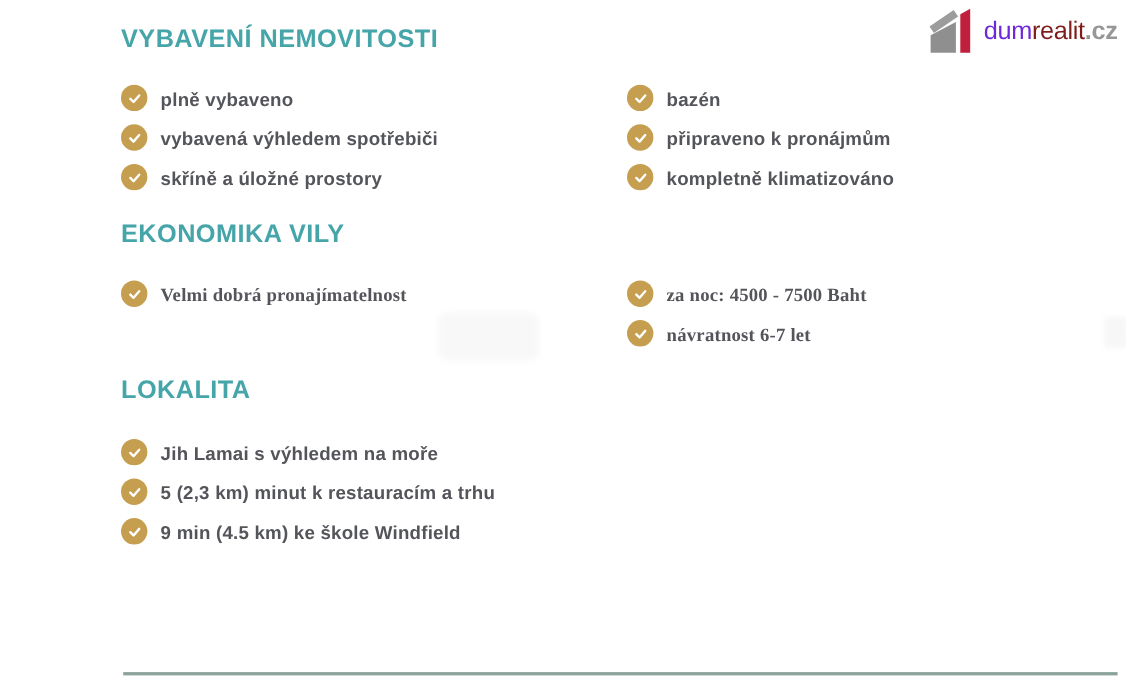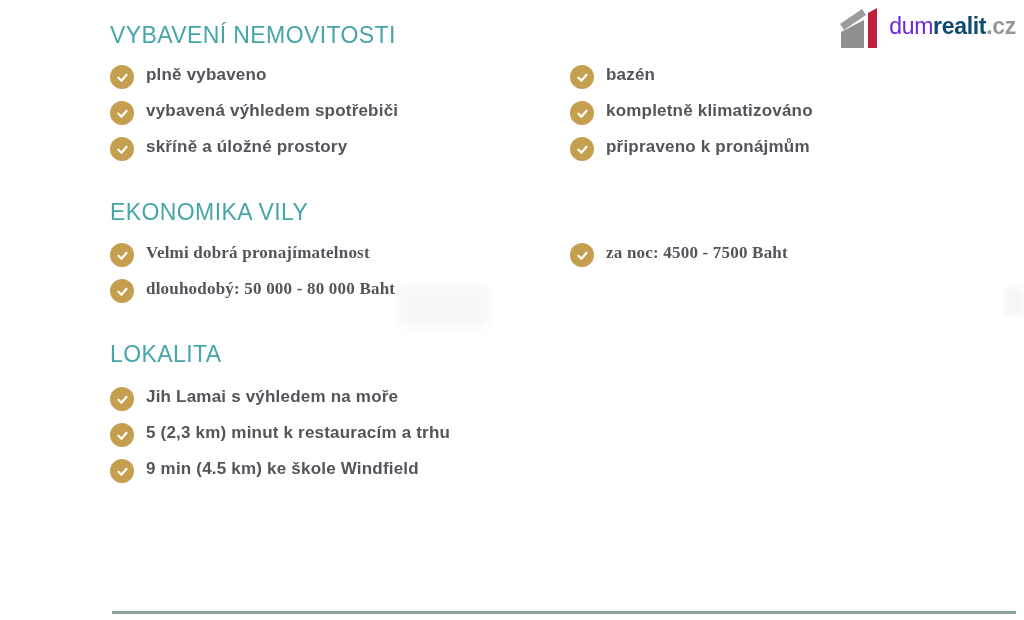--- a/index.html
+++ b/index.html
@@ -8,29 +8,29 @@
               font-family:"Liberation Sans", sans-serif; overflow:hidden; }
   .page { position:relative; width:1024px; height:620px; background:#ffffff;
           padding:24px 0 0 110px; }
 
   
   .logo { position:absolute; top:4px; right:8px; display:flex;
           align-items:center; gap:8px; cursor:pointer; }
   .logo-text { font-size:23px; letter-spacing:-0.3px; line-height:1;
                padding-bottom:6px; }
   .logo-dum  { color:#6d28d9; font-weight:400; }
-  .logo-realit { color:#0c4a6e; font-weight:700; }
+  .logo-realit { color:#7f1d1d; font-weight:400; }
   .logo-cz   { color:#97979a; font-weight:700; }
 
   
-  .section-title { color:#46a5a9; font-size:23px; font-weight:400;
+  .section-title { color:#46a5a9; font-size:23px; font-weight:700;
                    letter-spacing:0.4px; line-height:23px; }
   .rows { display:grid; grid-template-columns:460px 1fr; margin-top:21px; }
   .col  { display:flex; flex-direction:column; }
-  .item { display:flex; align-items:flex-start; height:36px; gap:12px; }
+  .item { display:flex; align-items:flex-end; height:36px; gap:12px; }
   .check { flex:0 0 24px; width:24px; height:24px; border-radius:50%;
            background:#c59e4f; display:flex; align-items:center;
            justify-content:center; }
   .item-label { color:#54555a; font-size:17px; font-weight:600;
                 letter-spacing:0.2px; white-space:nowrap; }
 
   .section + .section { margin-top:28px; }
   .section:nth-of-type(2) .rows { margin-top:18px; }
   .section:nth-of-type(3) .rows { margin-top:19px;font-family:Liberation Serif, serif; }
 
@@ -99,63 +99,63 @@
               </svg>
             </span>
           <span class="item-label">bazén</span>
         </div>
         <div class="item">
           <span class="check">
               <svg width="13" height="13" viewBox="0 0 24 24">
                 <path d="M4.5 12.5 L10 18 L19.5 7" fill="none" stroke="#fff" stroke-width="4" stroke-linecap="round" stroke-linejoin="round"></path>
               </svg>
             </span>
-          <span class="item-label">kompletně klimatizováno</span>
+          <span class="item-label">připraveno k pronájmům</span>
         </div>
         <div class="item">
           <span class="check">
               <svg width="13" height="13" viewBox="0 0 24 24">
                 <path d="M4.5 12.5 L10 18 L19.5 7" fill="none" stroke="#fff" stroke-width="4" stroke-linecap="round" stroke-linejoin="round"></path>
               </svg>
             </span>
-          <span class="item-label">připraveno k pronájmům</span>
+          <span class="item-label">kompletně klimatizováno</span>
         </div>
       </div>
     </div>
   </div>
 
   <div class="section">
     <h2 class="section-title">EKONOMIKA VILY</h2>
     <div class="rows">
       <div class="col">
         <div class="item">
           <span class="check">
               <svg width="13" height="13" viewBox="0 0 24 24">
                 <path d="M4.5 12.5 L10 18 L19.5 7" fill="none" stroke="#fff" stroke-width="4" stroke-linecap="round" stroke-linejoin="round"></path>
               </svg>
             </span>
           <span class="item-label">Velmi dobrá pronajímatelnost</span>
         </div>
-        <div class="item">
-          <span class="check">
-              <svg width="13" height="13" viewBox="0 0 24 24">
-                <path d="M4.5 12.5 L10 18 L19.5 7" fill="none" stroke="#fff" stroke-width="4" stroke-linecap="round" stroke-linejoin="round"></path>
-              </svg>
-            </span>
-          <span class="item-label">dlouhodobý: 50 000 - 80 000 Baht</span>
-        </div>
       </div>
       <div class="col">
         <div class="item">
           <span class="check">
               <svg width="13" height="13" viewBox="0 0 24 24">
                 <path d="M4.5 12.5 L10 18 L19.5 7" fill="none" stroke="#fff" stroke-width="4" stroke-linecap="round" stroke-linejoin="round"></path>
               </svg>
             </span>
           <span class="item-label">za noc: 4500 - 7500 Baht</span>
+        </div>
+        <div class="item">
+          <span class="check">
+              <svg width="13" height="13" viewBox="0 0 24 24">
+                <path d="M4.5 12.5 L10 18 L19.5 7" fill="none" stroke="#fff" stroke-width="4" stroke-linecap="round" stroke-linejoin="round"></path>
+              </svg>
+            </span>
+          <span class="item-label">návratnost 6-7 let</span>
         </div>
       </div>
     </div>
   </div>
 
   <div class="section">
     <h2 class="section-title">LOKALITA</h2>
     <div class="rows">
       <div class="col">
         <div class="item">

